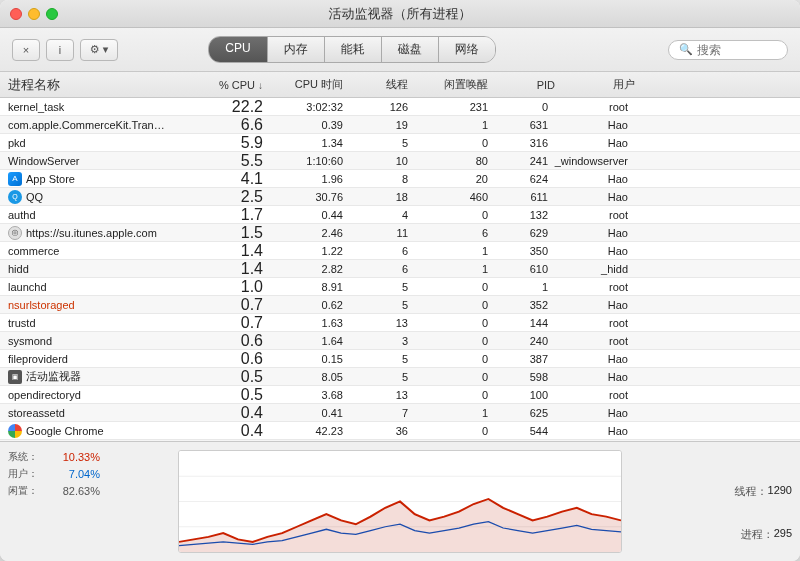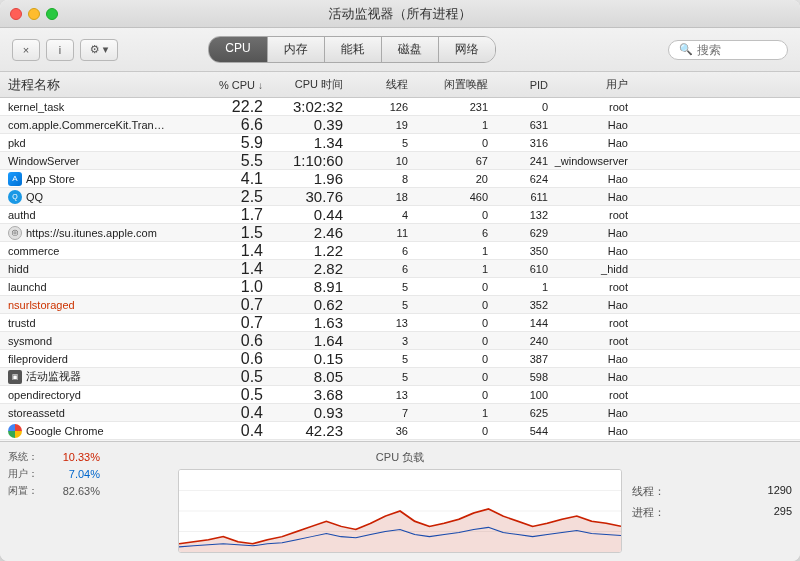--- a/index.html
+++ b/index.html
@@ -130,21 +130,21 @@
       display: flex;
       align-items: center;
       height: 26px;
       padding: 0 8px;
     }
     .col-name { width: 180px; font-size: 13px; color: #333; font-weight: 500; }
     .col-cpu { width: 75px; text-align: right; font-size: 11px; color: #333; font-weight: 500; }
     .col-cputime { width: 80px; text-align: right; font-size: 11px; color: #333; font-weight: 500; }
     .col-threads { width: 65px; text-align: right; font-size: 11px; color: #333; font-weight: 500; }
     .col-wakeups { width: 80px; text-align: right; font-size: 11px; color: #333; font-weight: 500; }
-    .col-pid { width: 60px; text-align: right; font-size: 11px; color: #333; font-weight: 500; }
+    .col-pid { width: 60px; text-align: right; font-size: 11px; color: #333; font-weight: 500; margin-left: 7px; }
     .col-user { width: 80px; text-align: right; font-size: 11px; color: #333; font-weight: 500; }
     .sort-indicator { color: #555; font-size: 10px; }
     .table-body {
       flex: 1;
       overflow-y: auto;
       overflow-x: hidden;
     }
     .table-row {
       display: flex;
       align-items: center;
@@ -159,21 +159,21 @@
       font-size: 11px;
       color: #222;
       overflow: hidden;
       text-overflow: ellipsis;
       white-space: nowrap;
       display: flex;
       align-items: center;
       gap: 4px;
     }
     .cell-cpu { width: 75px; text-align: right; font-size: 16px; color: #222; }
-    .cell-cputime { width: 80px; text-align: right; font-size: 15px; color: #222; padding-left: 20px; }
+    .cell-cputime { width: 80px; text-align: right; font-size: 11px; color: #222; padding-left: 20px; }
     .cell-threads { width: 65px; text-align: right; font-size: 11px; color: #222; }
     .cell-wakeups { width: 80px; text-align: right; font-size: 11px; color: #222; }
     .cell-pid { width: 60px; text-align: right; font-size: 11px; color: #222; }
     .cell-user { width: 80px; text-align: right; font-size: 11px; color: #222; }
     .cell-name.red-text { color: #cc3300; }
     .bottom-panel {
       height: 120px;
       background: #f0f0f0;
       border-top: 1px solid #c8c8c8;
       display: flex;
@@ -230,22 +230,23 @@
     }
     .right-stats {
       width: 160px;
       display: flex;
       flex-direction: column;
       justify-content: center;
       gap: 6px;
     }
     .right-stat-row {
       display: flex;
-      justify-content: space-between;
+      justify-content: flex-end;
       font-size: 11px;
+      margin-top: 22px;
     }
     .right-stat-label { color: #555; }
     .right-stat-value { color: #222; font-weight: 500; }
     .process-icon-appstore {
       width: 14px; height: 14px;
       background: linear-gradient(135deg, #1a9cff, #0070d4);
       border-radius: 3px;
       display: inline-flex;
       align-items: center;
       justify-content: center;
@@ -374,21 +375,21 @@
     <div class="cell-pid">316</div>
     <div class="cell-user">Hao</div>
   </div>
       <div class="table-row">
     <div class="cell-name">
           <span>WindowServer</span>
         </div>
     <div class="cell-cpu">5.5</div>
     <div class="cell-cputime">1:10:60</div>
     <div class="cell-threads">10</div>
-    <div class="cell-wakeups">67</div>
+    <div class="cell-wakeups">80</div>
     <div class="cell-pid">241</div>
     <div class="cell-user">_windowserver</div>
   </div>
       <div class="table-row">
     <div class="cell-name">
           <span class="process-icon-appstore">A</span>
           <span>App Store</span>
         </div>
     <div class="cell-cpu">4.1</div>
     <div class="cell-cputime">1.96</div>
@@ -530,21 +531,21 @@
     <div class="cell-threads">13</div>
     <div class="cell-wakeups">0</div>
     <div class="cell-pid">100</div>
     <div class="cell-user">root</div>
   </div>
       <div class="table-row">
     <div class="cell-name">
           <span>storeassetd</span>
         </div>
     <div class="cell-cpu">0.4</div>
-    <div class="cell-cputime">0.93</div>
+    <div class="cell-cputime">0.41</div>
     <div class="cell-threads">7</div>
     <div class="cell-wakeups">1</div>
     <div class="cell-pid">625</div>
     <div class="cell-user">Hao</div>
   </div>
       <div class="table-row">
     <div class="cell-name">
           <span class="process-icon-chrome"></span>
           <span>Google Chrome</span>
         </div>
@@ -567,21 +568,20 @@
         <span class="stat-label">用户：</span>
         <span class="stat-value blue">7.04%</span>
       </div>
       <div class="stat-row">
         <span class="stat-label">闲置：</span>
         <span class="stat-value gray">82.63%</span>
       </div>
     </div>
 
     <div class="chart-panel">
-      <div class="chart-title">CPU 负载</div>
       <div class="chart-area">
         <svg class="chart-svg" viewBox="0 0 300 80" preserveAspectRatio="none">
 
           <rect width="300" height="80" fill="white"></rect>
 
           <line x1="0" y1="20" x2="300" y2="20" stroke="#e8e8e8" stroke-width="0.5"></line>
           <line x1="0" y1="40" x2="300" y2="40" stroke="#e8e8e8" stroke-width="0.5"></line>
           <line x1="0" y1="60" x2="300" y2="60" stroke="#e8e8e8" stroke-width="0.5"></line>
 
           <polyline points="0,72 10,70 20,68 30,65 40,70 50,72 60,68 70,65 80,60 90,55 100,50 110,55 120,58 130,52 140,45 150,40 160,50 170,55 180,52 190,48 200,42 210,38 220,45 230,50 240,55 250,52 260,48 270,45 280,50 290,52 300,55" fill="none" stroke="#cc2200" stroke-width="1.5"></polyline>

